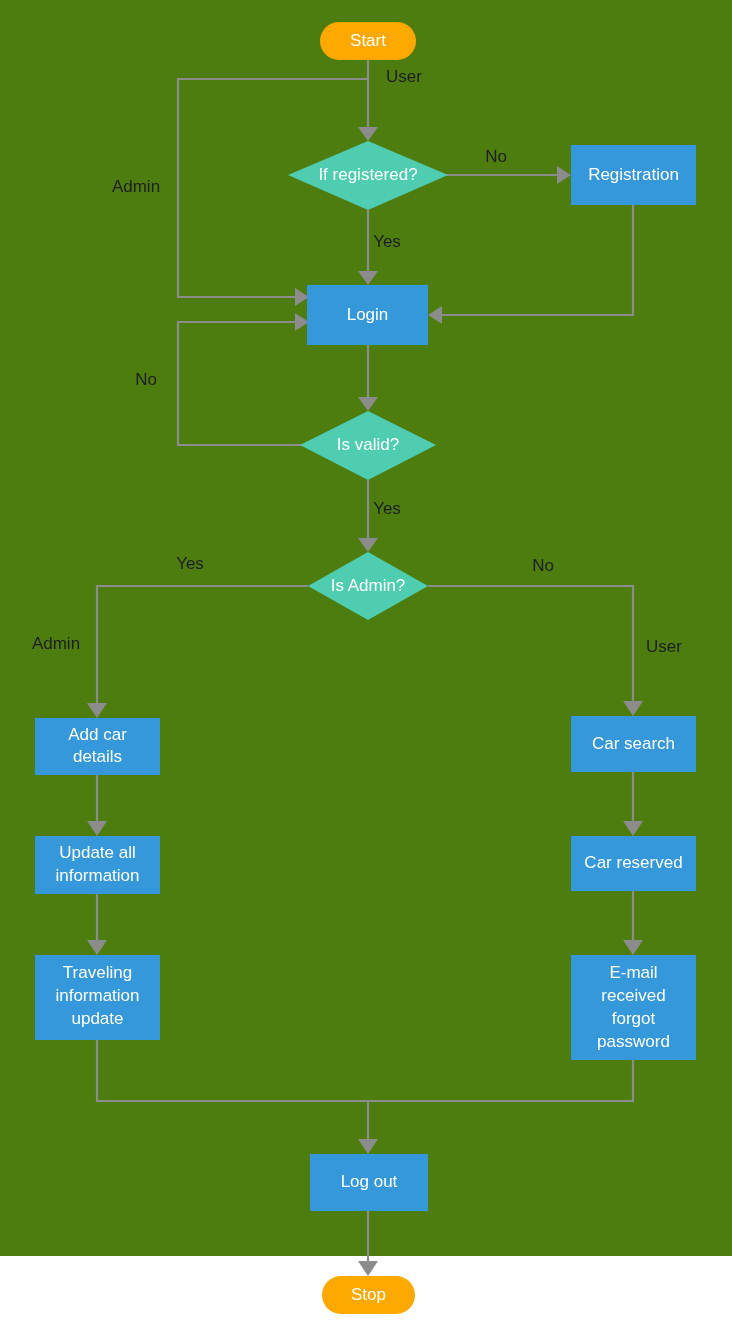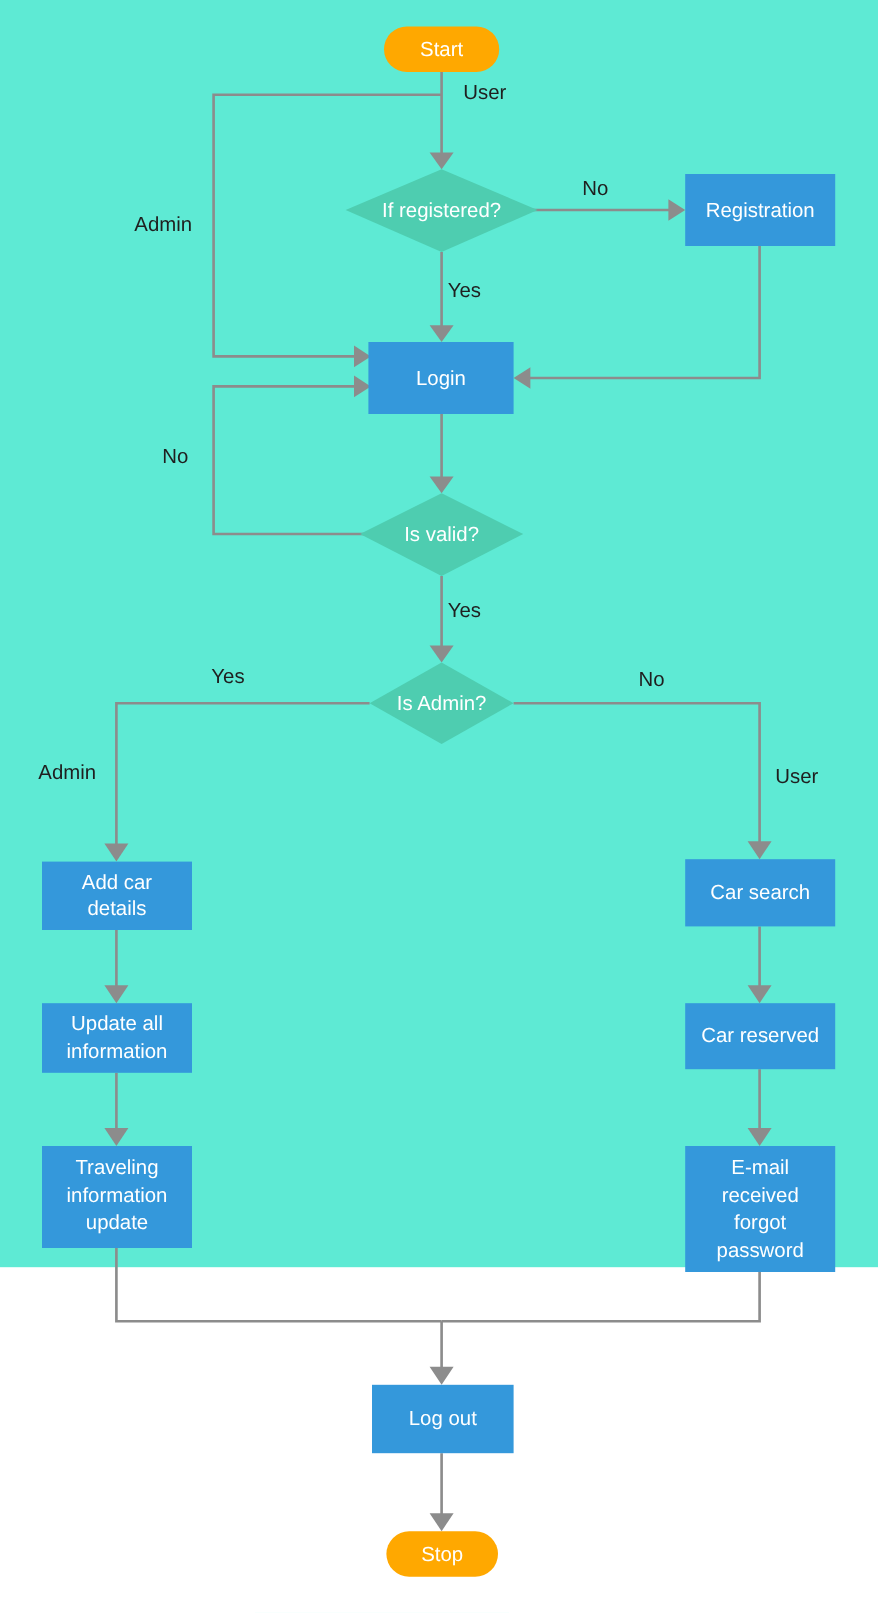--- a/index.html
+++ b/index.html
@@ -9,22 +9,22 @@
   }
   body {
     width: 732px;
     height: 1344px;
     overflow: hidden;
     font-family: "Liberation Sans", sans-serif;
   }
   #flow-root {
     position: relative;
     width: 732px;
-    height: 1056px;
-    background: #5eead4;
+    height: 1256px;
+    background: #4d7c0f;
   }
   svg#flow-svg {
     position: absolute;
     top: 0;
     left: 0;
     width: 732px;
     height: 1344px;
     display: block;
   }
   .node-label {

